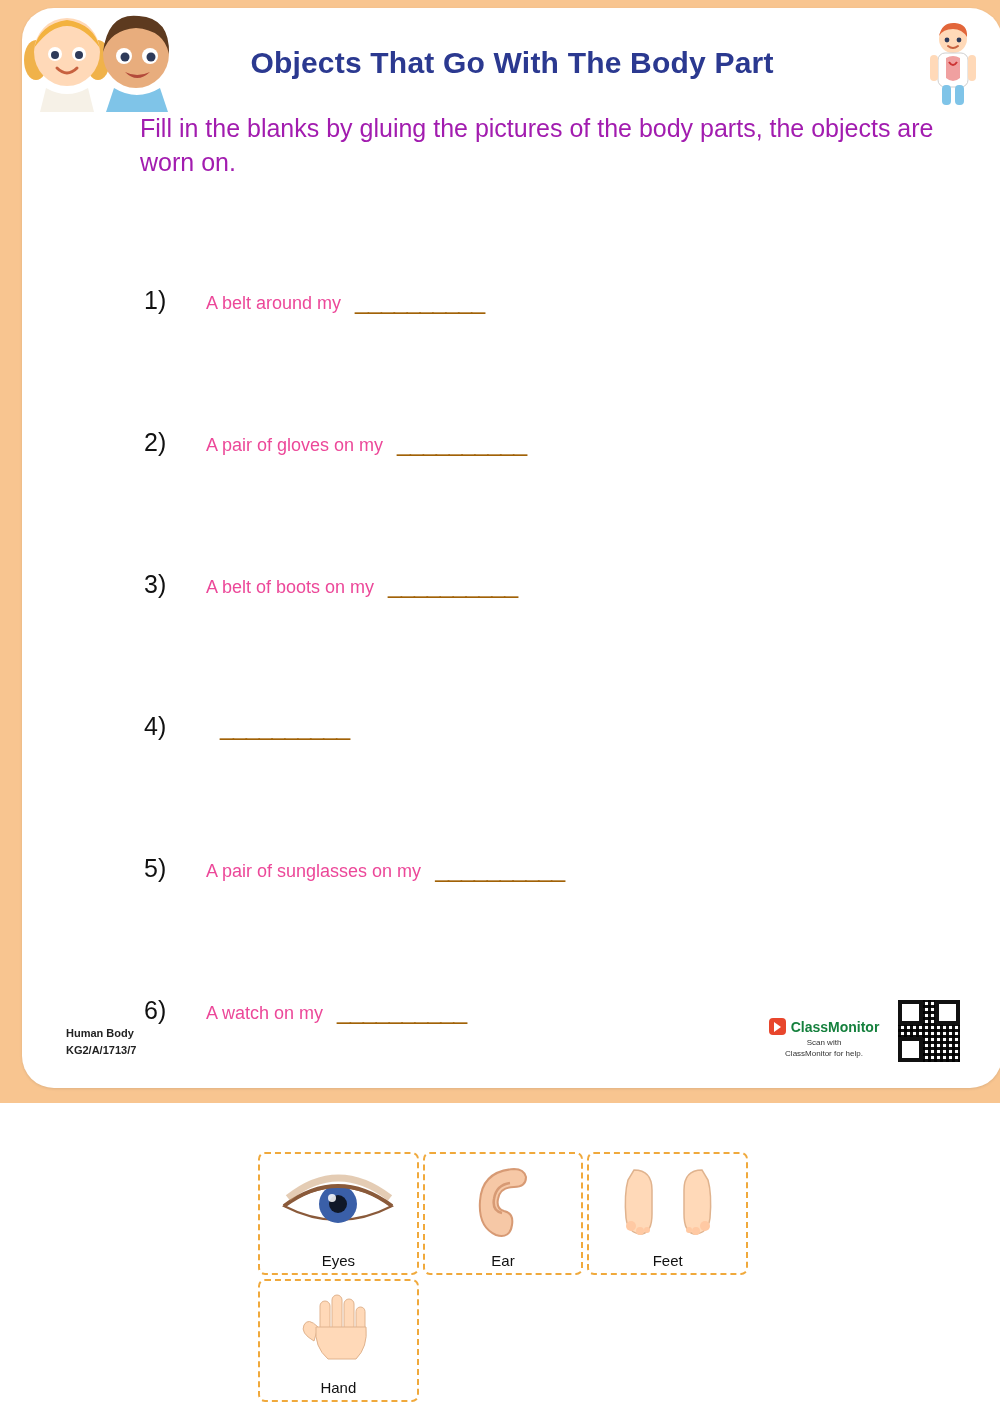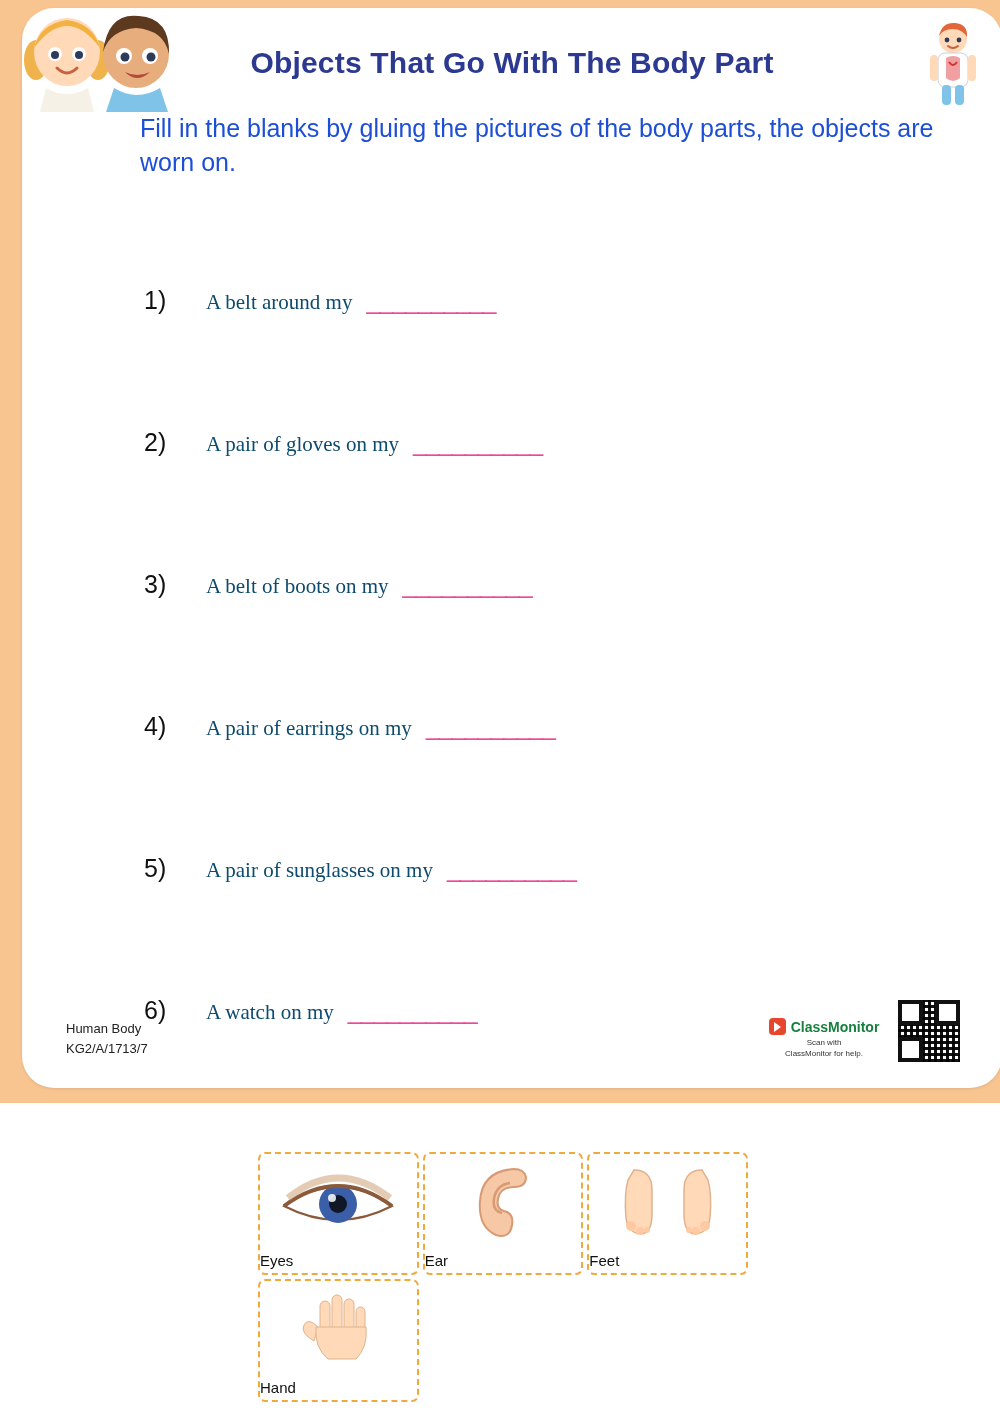--- a/index.html
+++ b/index.html
@@ -48,60 +48,60 @@
     letter-spacing: 0.2px;
     font-family: "Liberation Sans", sans-serif;
   }
   .instructions {
     position: absolute;
     left: 118px;
     top: 104px;
     width: 850px;
     font-size: 25px;
     line-height: 1.34;
-    color: #1d4ed8;
+    color: #a21caf;
   }
   .q-list {
     position: absolute;
     left: 122px;
     top: 278px;
     width: 820px;
   }
   .q-row {
     display: flex;
     align-items: baseline;
     height: 142px;
   }
   .q-num {
     width: 62px;
     font-size: 25px;
     color: #111;
     flex: 0 0 62px;
   }
   .q-text {
-    font-size: 21px;
-    color: #0c4a6e;
+    font-size: 18px;
+    color: #ec4899;
     white-space: nowrap;
-    font-family: Liberation Serif, serif;
   }
   .q-blank {
     font-size: 25px;
-    color: #ec4899;
+    color: #a16207;
     margin-left: 14px;
     letter-spacing: -1px;
     text-align: center;
   }
   
   .footer-code {
     position: absolute;
     left: 44px;
     bottom: 30px;
-    font-size: 13px;
+    font-size: 11px;
     line-height: 1.5;
     color: #222;
+    font-weight: bold;
   }
   .brand {
     position: absolute;
     right: 118px;
     bottom: 28px;
     width: 120px;
     text-align: center;
   }
   .brand-row {
     display: flex;
@@ -193,21 +193,21 @@
     grid-template-rows: 1fr 1fr;
     gap: 4px;
   }
   .cut-card {
     position: relative;
     background: #ffffff;
     border: 2px dashed #f0a93c;
     border-radius: 7px;
     display: flex;
     flex-direction: column;
-    align-items: flex-start;
+    align-items: center;
     justify-content: flex-end;
     padding-bottom: 4px;
     box-sizing: border-box;
   }
   .cut-card .art {
     position: absolute;
     top: 6px;
     left: 0;
     right: 0;
     bottom: 28px;
@@ -292,21 +292,20 @@
           <span class="q-text">A pair of gloves on my</span>
           <span class="q-blank">__________</span>
         </div>
         <div class="q-row">
           <span class="q-num">3)</span>
           <span class="q-text">A belt of boots on my</span>
           <span class="q-blank">__________</span>
         </div>
         <div class="q-row">
           <span class="q-num">4)</span>
-          <span class="q-text">A pair of earrings on my</span>
           <span class="q-blank">__________</span>
         </div>
         <div class="q-row">
           <span class="q-num">5)</span>
           <span class="q-text">A pair of sunglasses on my</span>
           <span class="q-blank">__________</span>
         </div>
         <div class="q-row">
           <span class="q-num">6)</span>
           <span class="q-text">A watch on my</span>

